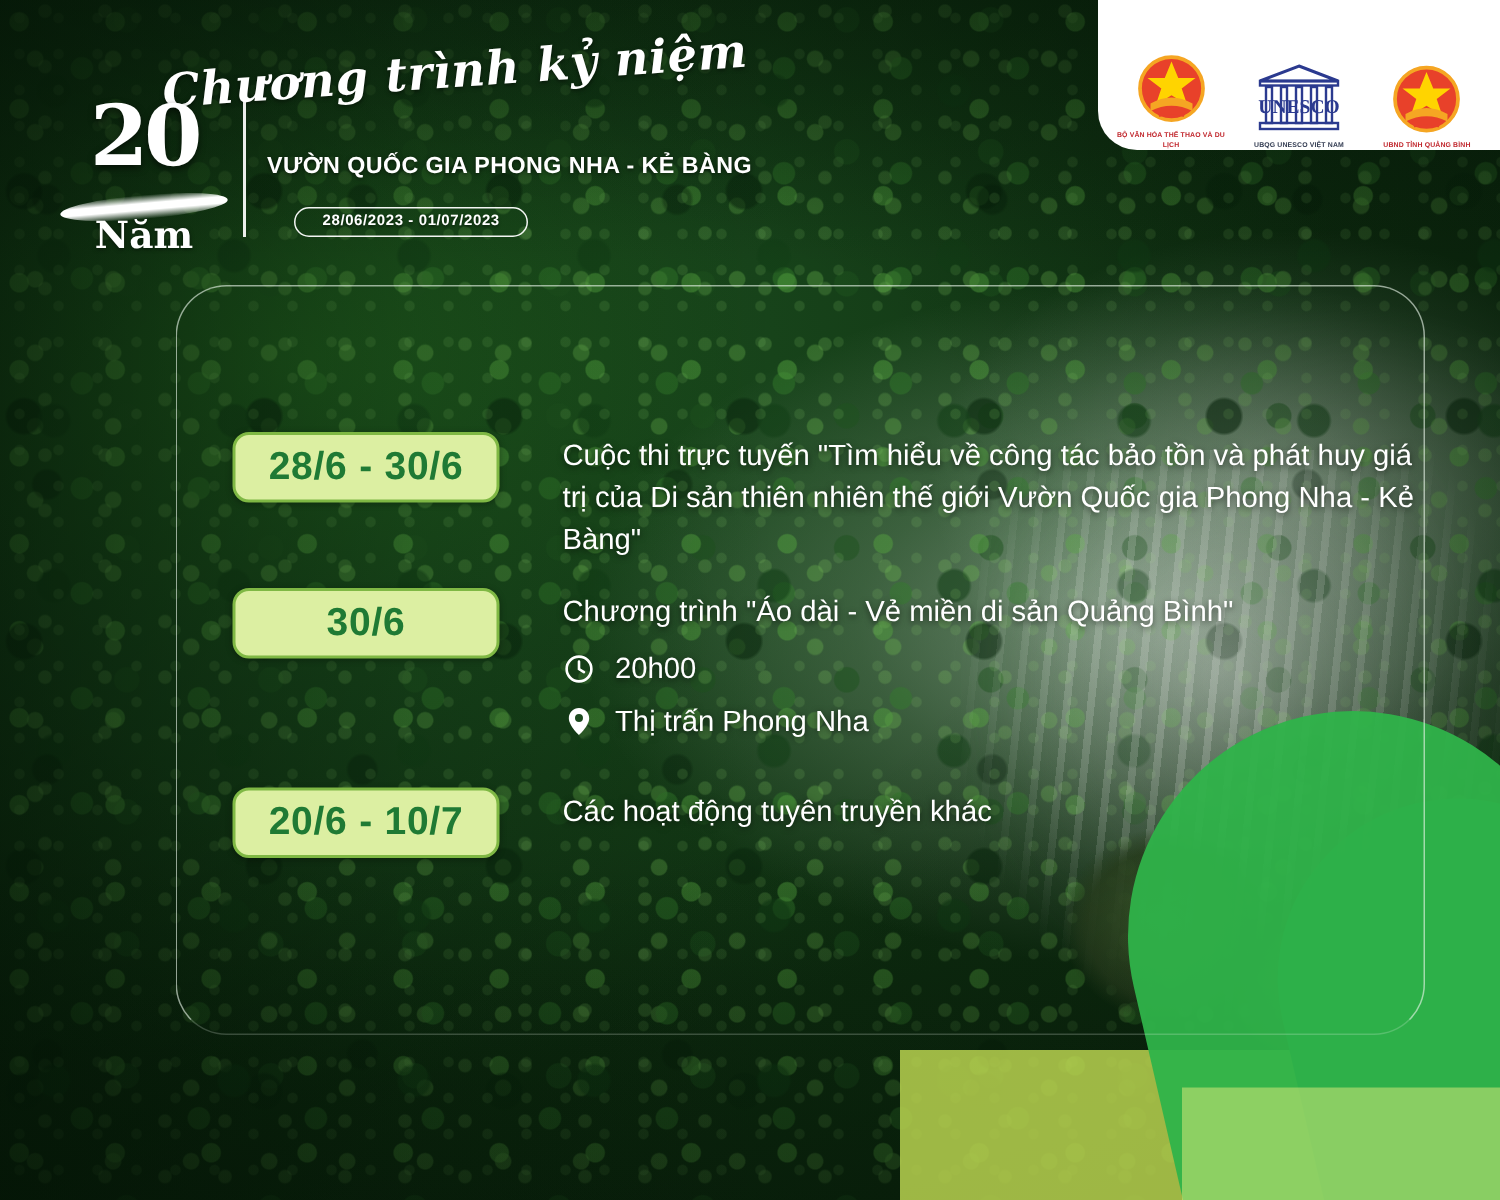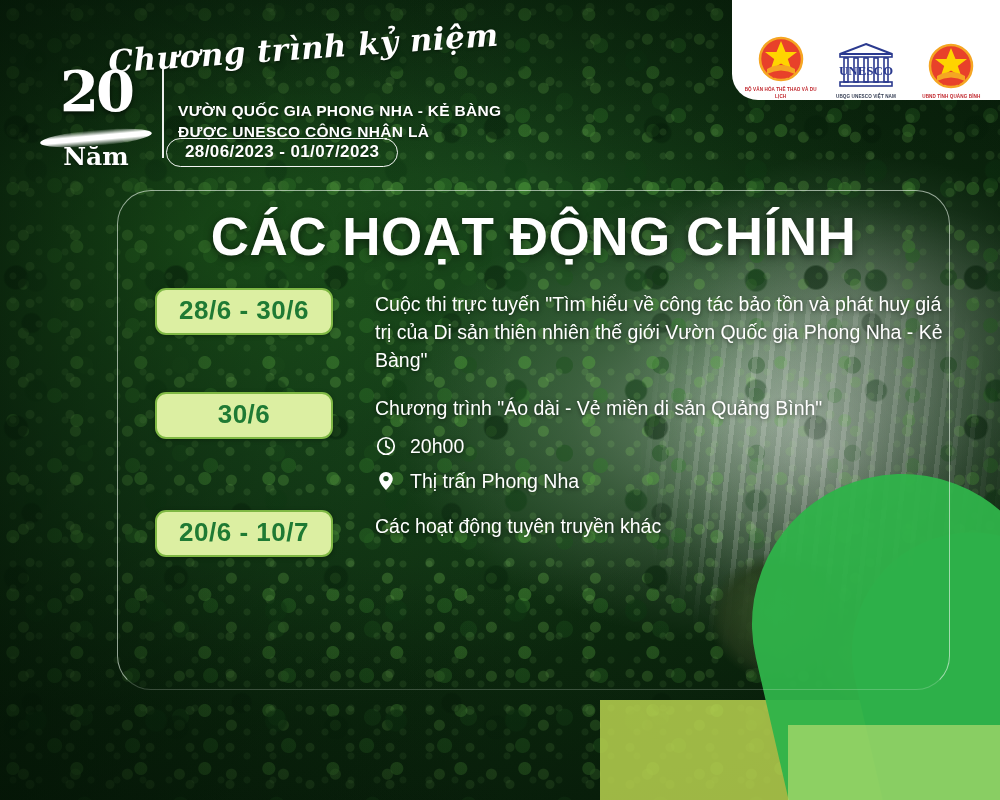--- a/index.html
+++ b/index.html
@@ -184,28 +184,28 @@
     font-weight: 700;
     font-size: 15.5px;
     line-height: 21px;
     letter-spacing: .3px;
     color: #ffffff;
     white-space: nowrap;
     text-shadow: 0 1px 3px rgba(0,0,0,.6);
   }
   .hdr-datepill {
     position: absolute;
-    left: 136px; top: 124px;
+    left: 166px; top: 124px;
     display: inline-flex;
     align-items: center;
     justify-content: center;
     padding: 3px 18px 4px;
     border: 1.6px solid rgba(255,255,255,.95);
     border-radius: 16px;
-    font-size: 17px;
+    font-size: 10px;
     font-weight: 600;
     color: #fff;
     letter-spacing: .4px;
     white-space: nowrap;
     text-shadow: 0 1px 2px rgba(0,0,0,.5);
   }
 
   
   .logos {
     position: absolute;
@@ -314,21 +314,21 @@
     margin-right: 13px;
     flex: 0 0 auto;
   }
   .meta-text {
     font-size: 19.5px;
     line-height: 22px;
     color: #ffffff;
     text-shadow: 0 1px 4px rgba(0,0,0,.6);
   }
   .r1 { margin-bottom: 18px; }
-  .r2 { margin-bottom: 18px; }
+  .r2 { margin-bottom: 33px; }
   .r3 { margin-bottom: 22px; }
 </style>
 </head>
 <body>
 
 <div id="poster">
 
   <div class="bg-base"></div>
   <div class="bg-leaf-a"></div>
   <div class="bg-leaf-b"></div>
@@ -348,21 +348,20 @@
     <div class="hdr-20wrap">
       <div class="hdr-20">20</div>
       <div class="hdr-swoosh"></div>
       <div class="hdr-nam">Năm</div>
     </div>
 
     <div class="hdr-divider"></div>
 
     <div class="hdr-lines">
       <div class="hdr-line">VƯỜN QUỐC GIA PHONG NHA - KẺ BÀNG</div>
-      <div class="hdr-line">ĐƯỢC UNESCO CÔNG NHẬN LÀ</div>
     </div>
 
     <div class="hdr-datepill">28/06/2023 - 01/07/2023</div>
   </div>
 
   <div class="logos">
 
     <div class="logo-item">
       <div class="emblem">
         <svg viewBox="0 0 52 52" width="52" height="52">
@@ -402,21 +401,20 @@
           <path d="M12 36 Q26 28 40 36 L40 41 Q26 34 12 41 Z" fill="#f5a623"></path>
           <path d="M16 41 Q26 36 36 41 L34 45 Q26 41 18 45 Z" fill="#e8412a"></path>
         </svg>
       </div>
       <div class="logo-cap">UBND TỈNH QUẢNG BÌNH</div>
     </div>
 
   </div>
 
   <div class="panel"></div>
-  <div class="panel-title">CÁC HOẠT ĐỘNG CHÍNH</div>
 
   <div class="rows">
 
     <div class="row r1">
       <div class="badge">28/6 - 30/6</div>
       <div class="row-body">
         <div class="row-text">Cuộc thi trực tuyến "Tìm hiểu về công tác bảo tồn và phát huy giá trị của Di sản thiên nhiên thế giới Vườn Quốc gia Phong Nha - Kẻ Bàng"</div>
       </div>
     </div>
 

